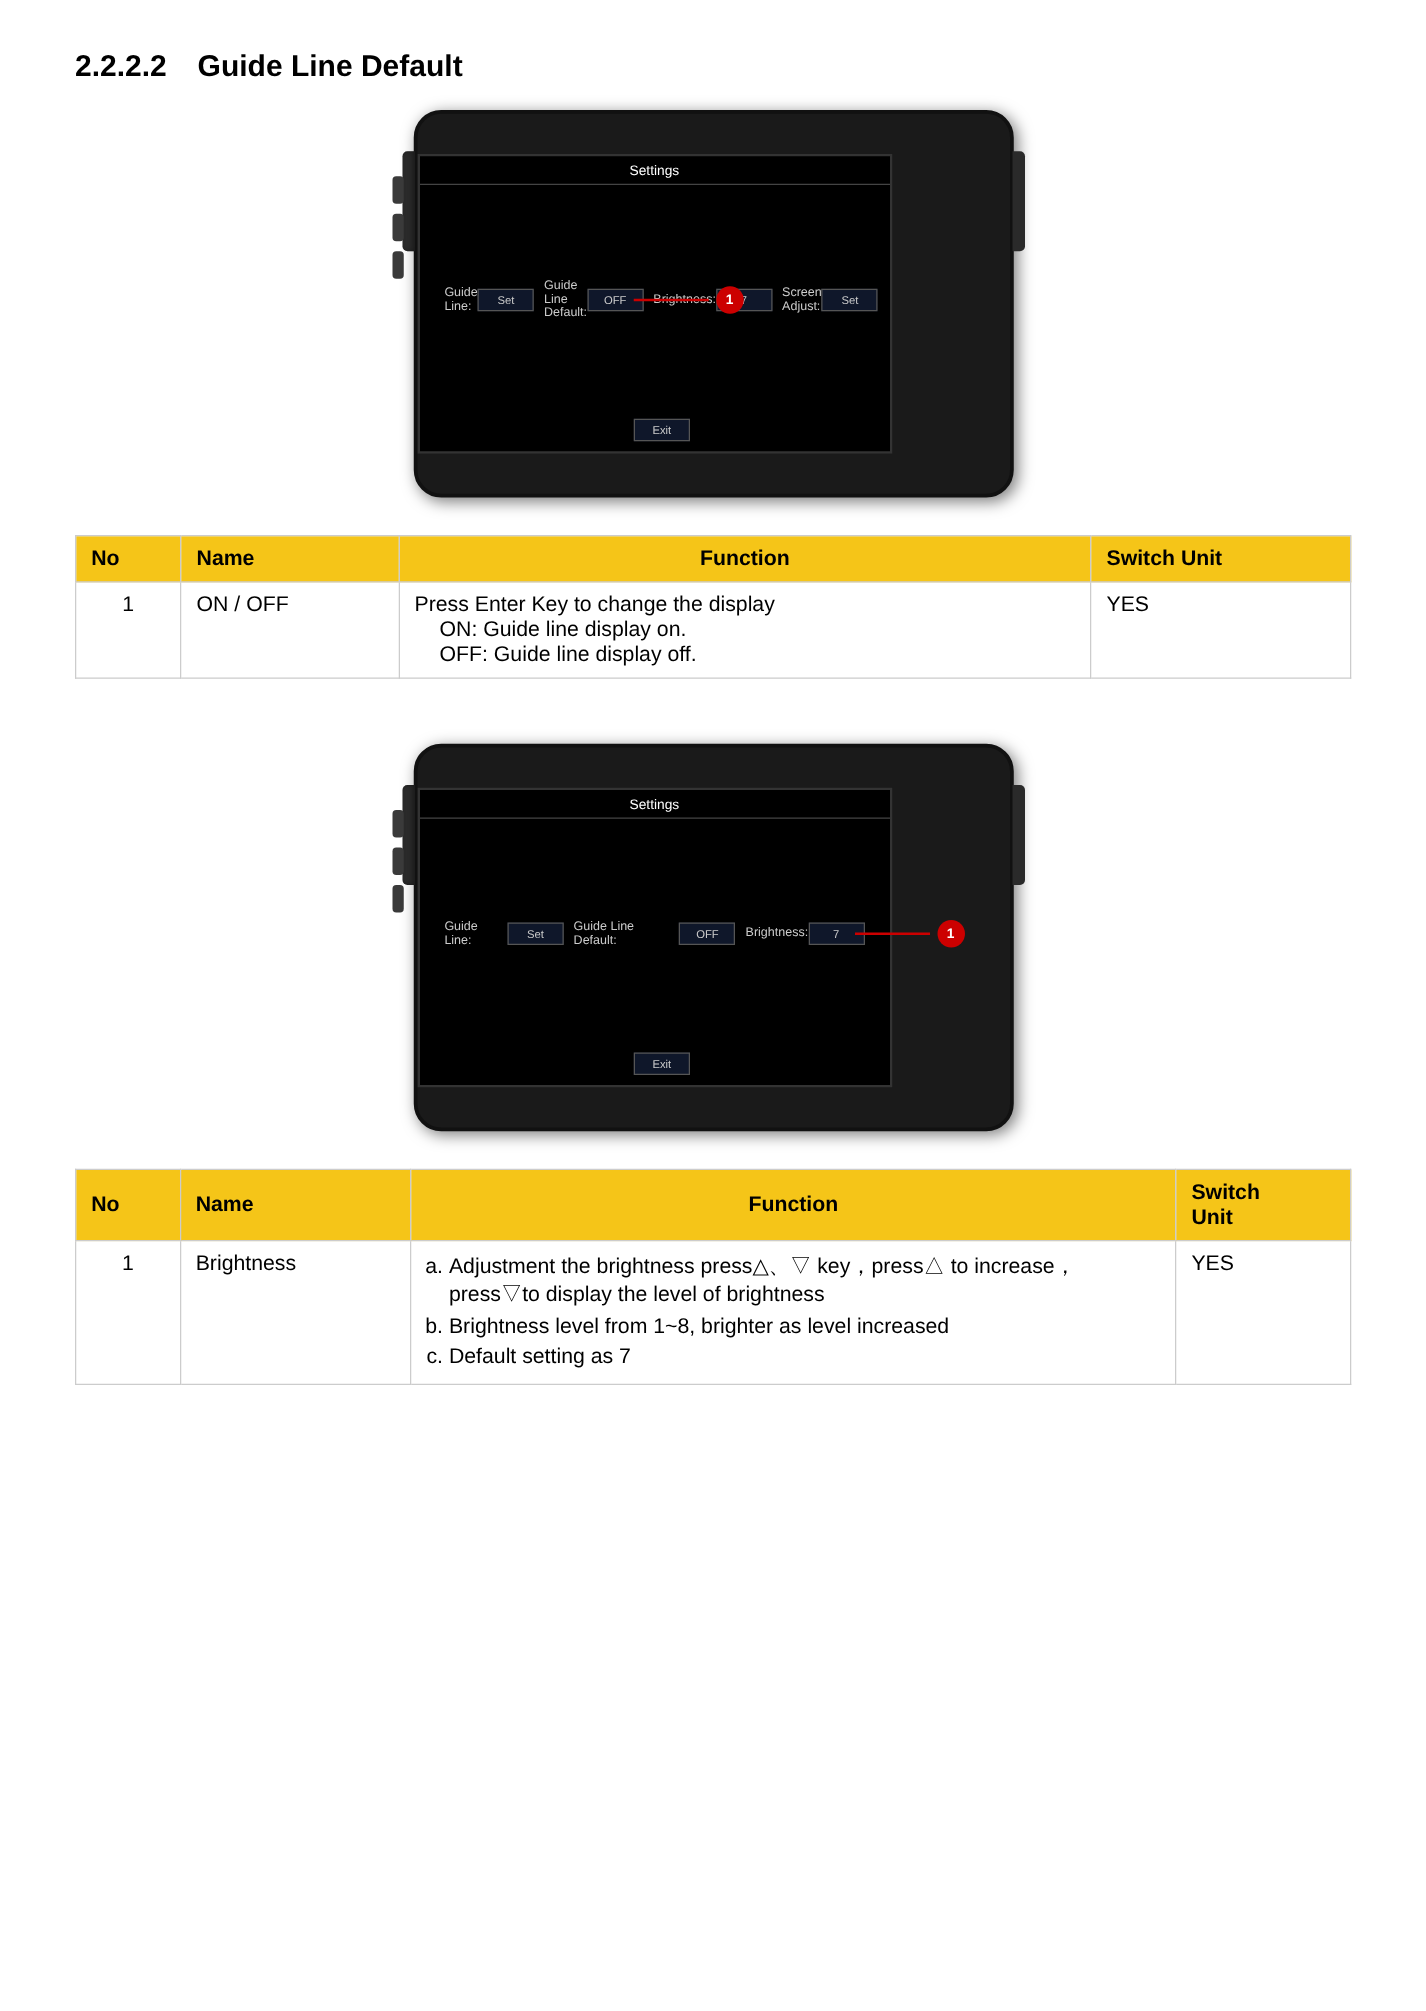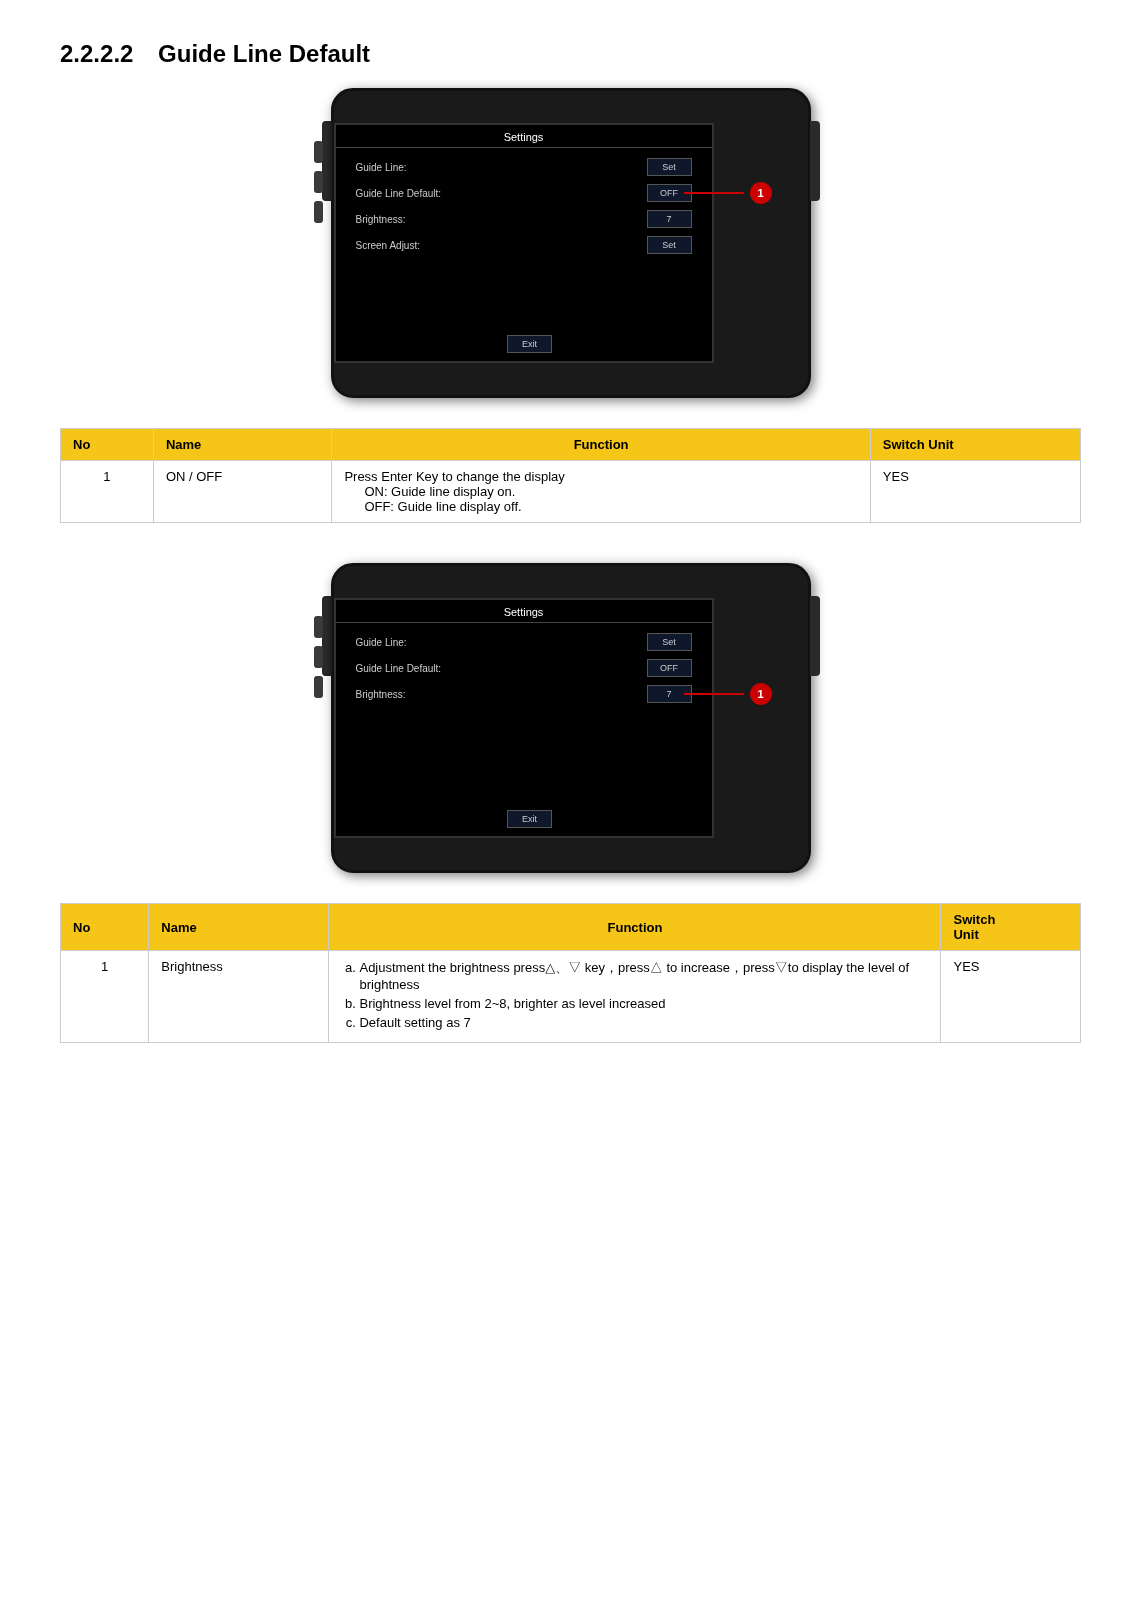--- a/index.html
+++ b/index.html
@@ -95,21 +95,20 @@
     .screen-title {
       color: #fff;
       text-align: center;
       font-size: 11px;
       padding: 6px 0 4px 0;
       border-bottom: 1px solid #444;
     }
 
     .screen-content {
       display: flex;
-      flex-direction: column;
       padding: 10px 20px;
       gap: 8px;
       flex: 1;
     }
 
     .screen-row {
       display: flex;
       align-items: center;
       justify-content: space-between;
     }
@@ -165,22 +164,22 @@
       font-weight: bold;
       display: flex;
       align-items: center;
       justify-content: center;
     }
 
     
     .info-table {
       width: 100%;
       border-collapse: collapse;
-      margin-bottom: 40px;
-      font-size: 13px;
+      margin-bottom: 52px;
+      font-size: 17px;
     }
 
     .info-table thead tr {
       background: #f5c518;
     }
 
     .info-table thead th {
       padding: 8px 12px;
       text-align: left;
       font-weight: bold;
@@ -342,21 +341,21 @@
         <th>Switch<br>Unit</th>
       </tr>
     </thead>
     <tbody>
       <tr>
         <td class="center">1</td>
         <td>Brightness</td>
         <td>
           <ol type="a" style="padding-left:18px;">
             <li>Adjustment the brightness press△、▽ key，press△ to increase，press▽to display the level of brightness</li>
-            <li>Brightness level from 2~8, brighter as level increased</li>
+            <li>Brightness level from 1~8, brighter as level increased</li>
             <li>Default setting as 7</li>
           </ol>
         </td>
         <td>YES</td>
       </tr>
     </tbody>
   </table>
 </div>
 
 </body></html>

